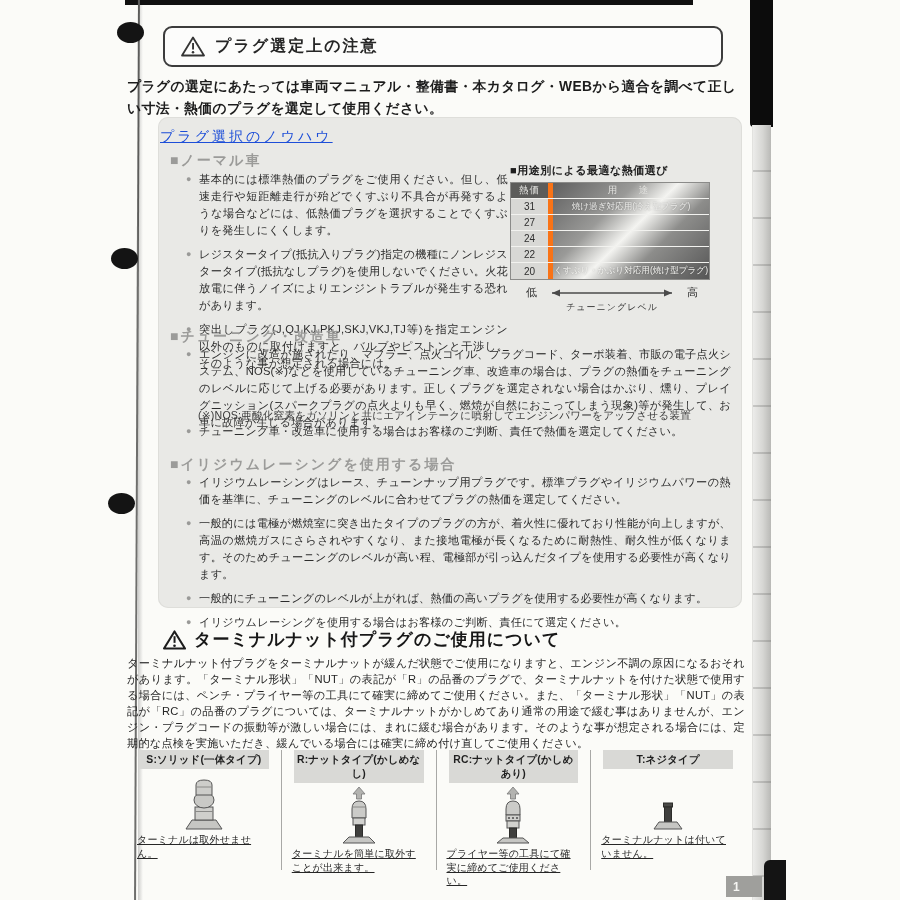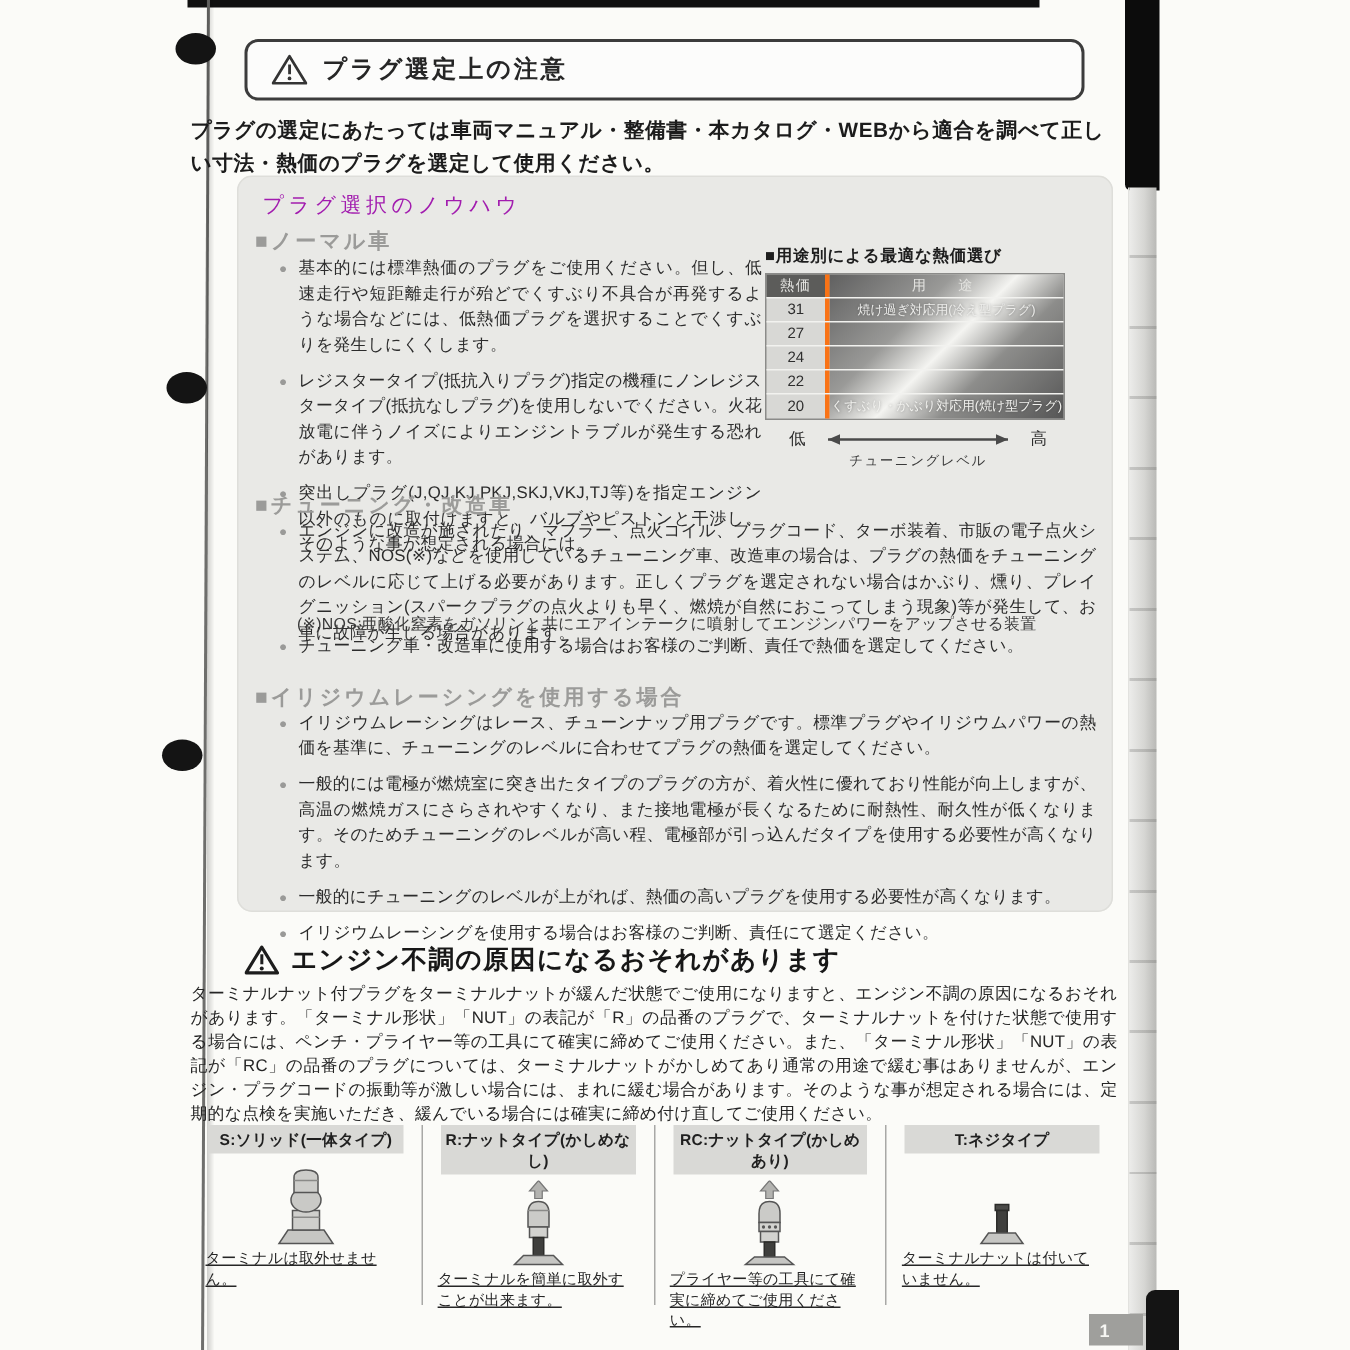--- a/index.html
+++ b/index.html
@@ -32,21 +32,21 @@
     border:2px solid #3c3c3c; border-radius:9px; display:flex; align-items:center; padding-left:16px; background:rgba(255,255,255,.4); }
   .warn-box .tri { margin-right:10px; flex:0 0 auto; }
   .warn-title { font-size:16px; font-weight:bold; color:#262626; letter-spacing:2px; }
 
   .intro { position:absolute; left:127px; top:76px; width:618px;
     font-size:13.8px; font-weight:bold; color:#1c1c1c; line-height:1.6; letter-spacing:.4px; }
 
   
   .panel { position:absolute; left:158px; top:117px; width:584px; height:491px;
     background:#e9e9e6; border-radius:10px; box-shadow:0 0 0 1px #dededa inset; }
-  .panel-title { position:absolute; left:17px; top:11px; font-size:14px; color:#a21caf; letter-spacing:3px; }
+  .panel-title { position:absolute; left:2px; top:11px; font-size:14px; color:#1d4ed8; letter-spacing:3px;text-decoration:underline; }
   .sec-head { position:absolute; font-size:14px; font-weight:bold; color:#9b9b99; letter-spacing:2px; }
   .sec-head.n1 { left:12px; top:35px; }
   .sec-head.n2 { left:12px; top:211px; }
   .sec-head.n3 { left:12px; top:339px; }
 
   .bullets { position:absolute; }
   .b-n1 { left:28px; top:54px; width:322px; }
   .b-n2 { left:28px; top:229px; width:545px; }
   .b-n2b { left:28px; top:306px; width:545px; }
   .b-n3 { left:28px; top:357px; width:545px; }
@@ -57,21 +57,21 @@
 
   
   .heat-block { position:absolute; left:352px; top:46px; width:204px; }
   .heat-title { font-size:11px; font-weight:bold; color:#1e1e1e; margin-bottom:4px; letter-spacing:.5px; }
   .heat-table { position:relative; width:200px; border:1px solid #8b8b89; background:#d8d8d5; }
   .heat-grad { position:absolute; left:42px; top:0; right:0; bottom:0;
     background:linear-gradient(135deg,#606060 0%,#9a9a98 33%,#f4f4f1 50%,#8d8d8b 67%,#565656 100%); }
   .h-row { position:relative; display:flex; height:16px; border-bottom:1px solid #f2f2ef; }
   .h-row:last-child { border-bottom:none; }
   .h-row .c1 { width:42px; flex:0 0 42px; display:flex; align-items:center; justify-content:center;
-    font-size:10px; color:#2d2d2d; border-right:3px solid #f97316; }
+    font-size:10px; color:#2d2d2d; border-right:5px solid #f97316; }
   .h-row .c2 { flex:1; display:flex; align-items:center; justify-content:center; font-size:8.6px; }
   .h-row.hdr { height:16px; }
   .h-row.hdr .c1 { background:#5c5c5a; color:#e6e6e3; font-size:9.5px; letter-spacing:1px; }
   .h-row.hdr .c2 { color:#e2e2df; font-size:9.5px; letter-spacing:6px; }
   .use-top { color:#ececea; text-shadow:0 0 2px rgba(0,0,0,.35); }
   .use-bottom { color:#f2f2ef; text-shadow:0 0 2px rgba(0,0,0,.35); }
   .heat-axis { display:flex; align-items:center; justify-content:center; margin-top:5px; gap:5px; }
   .heat-axis .lab { font-size:11px; color:#2c2c2c; }
   .axis-caption { text-align:center; font-size:9px; color:#3a3a3a; margin-top:1px; letter-spacing:1px; }
 
@@ -218,21 +218,21 @@
       </div>
     </div>
   </div>
 
   <div class="term-head">
     <svg class="tri" width="23" height="20" viewBox="0 0 24 21">
       <polygon points="12,1.5 23,19.5 1,19.5" fill="none" stroke="#1d1d1d" stroke-width="2.2" stroke-linejoin="round"></polygon>
       <rect x="11" y="6.5" width="2.1" height="7" fill="#1d1d1d"></rect>
       <circle cx="12" cy="16.5" r="1.4" fill="#1d1d1d"></circle>
     </svg>
-    <span class="term-title">エンジン不調の原因になるおそれがあります</span>
+    <span class="term-title">ターミナルナット付プラグのご使用について</span>
   </div>
   <div class="term-body">ターミナルナット付プラグをターミナルナットが緩んだ状態でご使用になりますと、エンジン不調の原因になるおそれがあります。「ターミナル形状」「NUT」の表記が「R」の品番のプラグで、ターミナルナットを付けた状態で使用する場合には、ペンチ・プライヤー等の工具にて確実に締めてご使用ください。また、「ターミナル形状」「NUT」の表記が「RC」の品番のプラグについては、ターミナルナットがかしめてあり通常の用途で緩む事はありませんが、エンジン・プラグコードの振動等が激しい場合には、まれに緩む場合があります。そのような事が想定される場合には、定期的な点検を実施いただき、緩んでいる場合には確実に締め付け直してご使用ください。</div>
 
   <div class="types-row">
     <div class="type-col">
       <div class="type-label">S:ソリッド(一体タイプ)</div>
       <div class="type-fig">
         <svg width="64" height="58" viewBox="0 0 64 58">
           <path d="M14,56 L50,56 L44,47 L20,47 Z" fill="#c6c6c3" stroke="#555" stroke-width="1"></path>
           <rect x="23" y="34" width="18" height="13" fill="#cfcfcc" stroke="#555" stroke-width="1"></rect>

